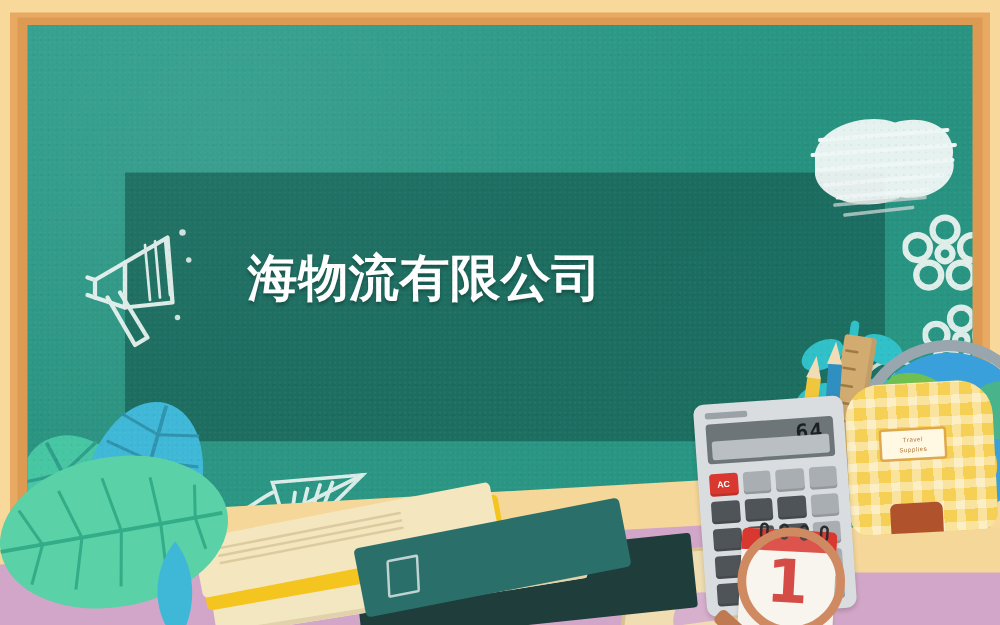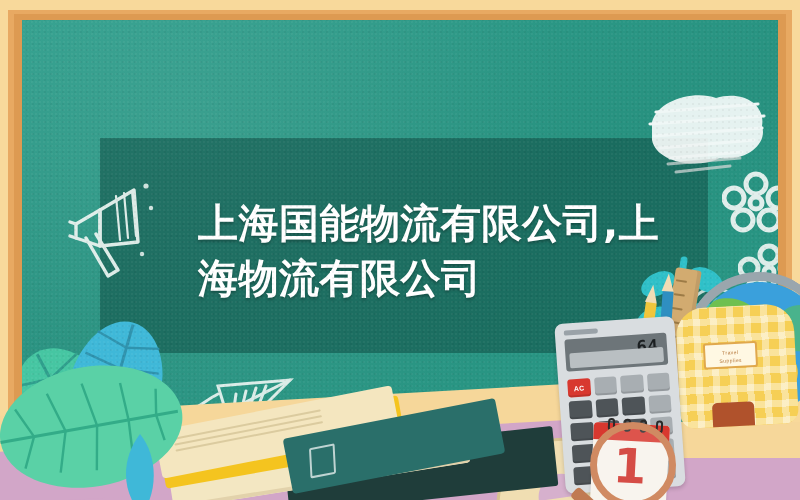--- a/index.html
+++ b/index.html
@@ -299,21 +299,20 @@
           <path d="M6 58 C22 66 46 60 52 46 C57 34 44 28 38 36 C33 43 42 51 54 46 C72 39 84 28 96 22"></path>
           <circle cx="44" cy="24" r="2.4" fill="#eef6f3" stroke="none"></circle>
           <path d="M96 14 L168 8 L112 64 L104 40 Z"></path>
           <path d="M104 40 L168 8"></path>
           <path d="M114 22 L110 50 M124 19 L116 52 M134 16 L122 54 M144 14 L128 56"></path>
         </g>
       </svg>
     </div>
 
     <div class="title-wrap">
-      <div class="title">上海国能物流有限公司,上</div>
       <div class="title">海物流有限公司</div>
     </div>
 
     <div class="leaf" style="left:-34px; top:316px;">
       <svg width="180" height="190" viewBox="0 0 180 190">
         <g transform="rotate(-28 90 95)">
           <ellipse cx="90" cy="92" rx="54" ry="86" fill="#46c6a2"></ellipse>
           <path d="M90 8 L90 176" stroke="#2f9e8c" stroke-width="3"></path>
           <g stroke="#2f9e8c" stroke-width="2.6" fill="none">
             <path d="M90 36 L54 26 M90 58 L48 50 M90 82 L46 78 M90 106 L50 108 M90 130 L58 138 M90 152 L68 162"></path>

